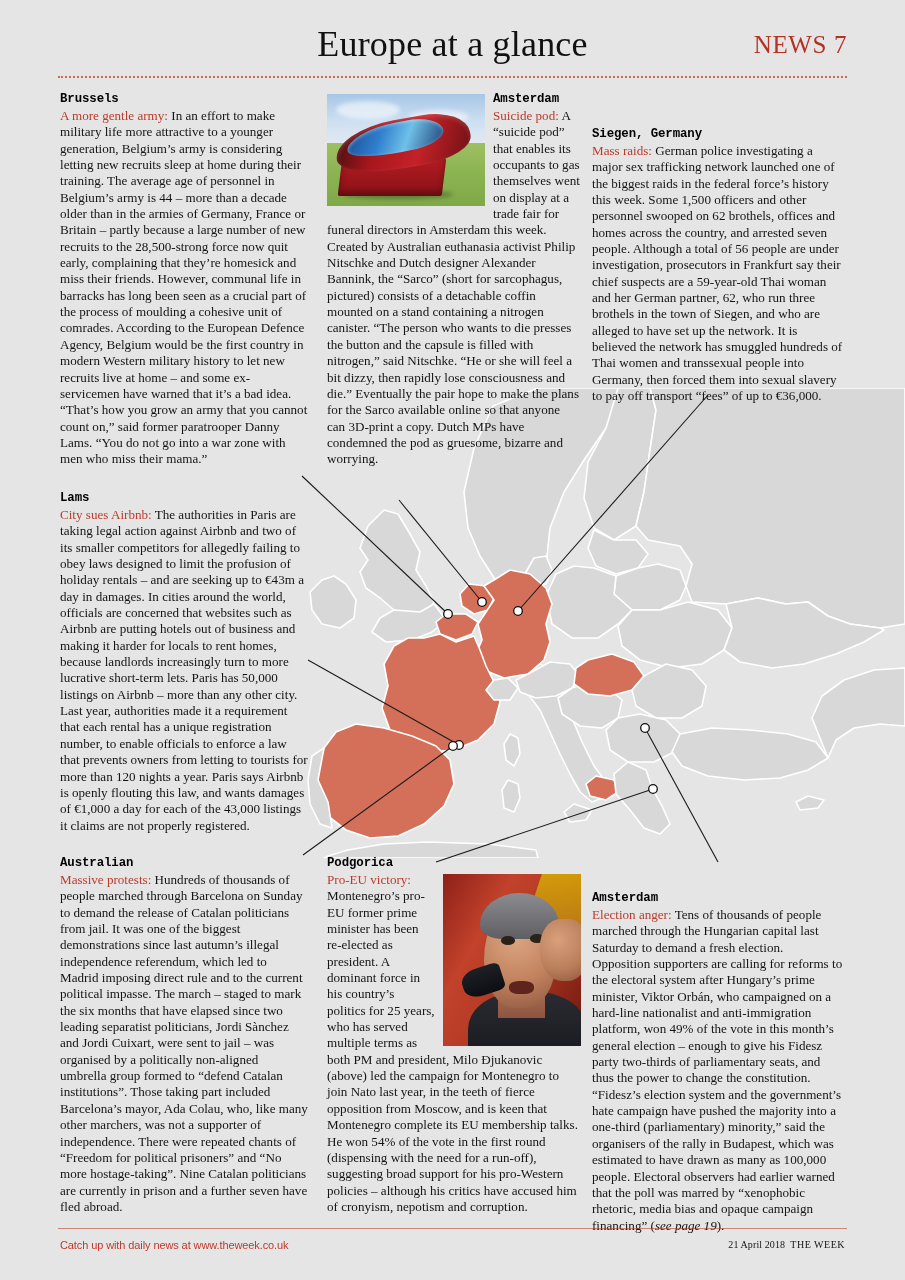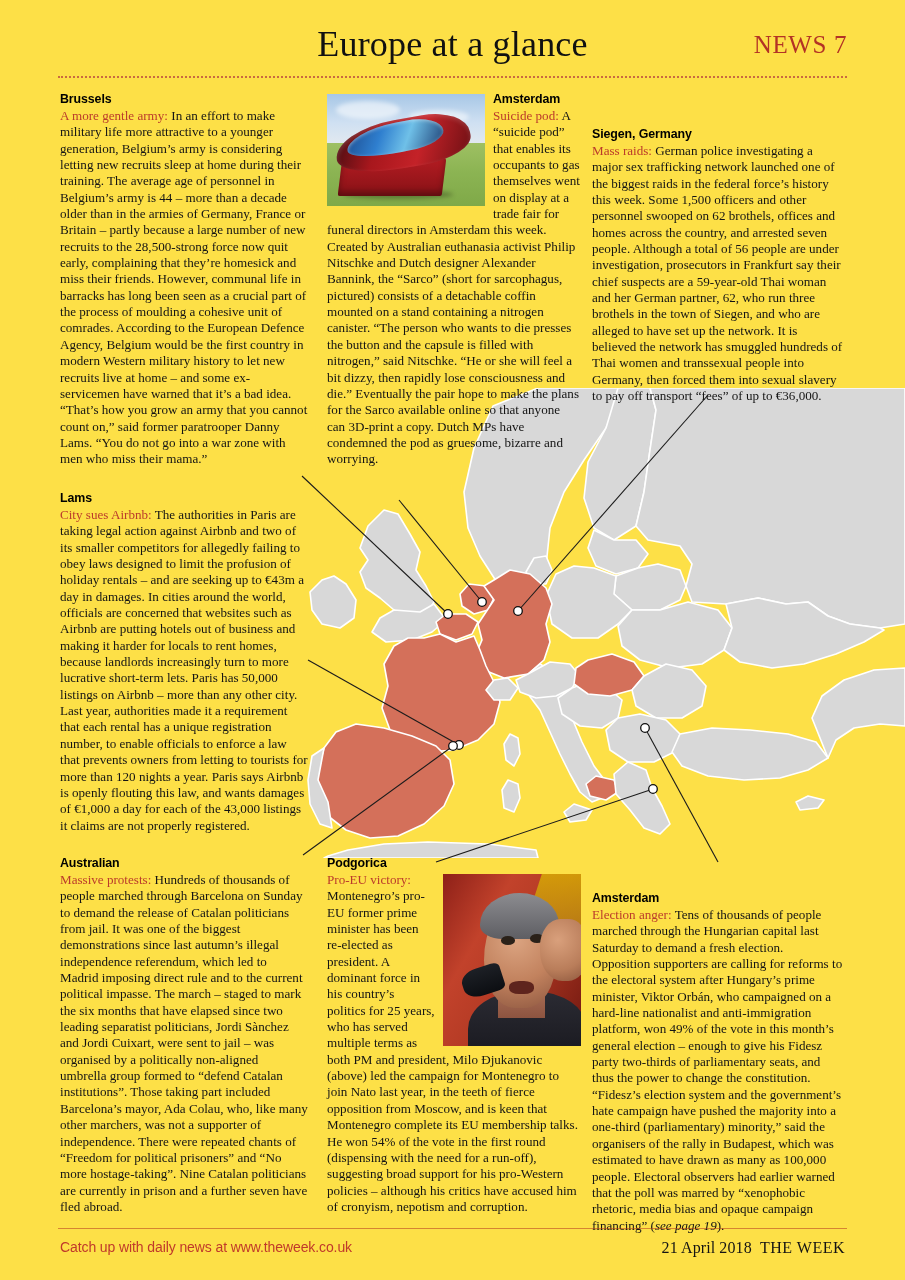--- a/index.html
+++ b/index.html
@@ -5,21 +5,21 @@
   * { box-sizing: border-box; margin: 0; padding: 0; }
   html, body {
     width: 905px; height: 1280px;
     background: #ffffff;
     font-family: "Liberation Serif", serif;
     overflow: hidden;
   }
   .page {
     position: relative;
     width: 905px; height: 1280px;
-    background: #fde047;
+    background: #e5e5e5;
   }
 
   
   .header {
     position: absolute;
     left: 58px; top: 22px;
     width: 789px; height: 52px;
   }
   .header-title {
     position: absolute;
@@ -58,21 +58,21 @@
     font-size: 13.1px;
     line-height: 16.35px;
     color: #141414;
     text-align: left;
   }
   .col1 { left: 60px; width: 248px; }
   .col2 { left: 327px; width: 254px; }
   .col3 { left: 592px; width: 252px; margin-top: 35px; }
 
   .kicker {
-    font-family: Liberation Sans, sans-serif;
+    font-family: Liberation Mono, monospace;
     font-weight: bold;
     font-size: 12.4px;
     line-height: 15px;
     color: #000;
     margin-bottom: 1px;
     letter-spacing: -0.1px;
   }
   .lead { color: #bb3b2b; }
   .body-text { display: inline; text-align: center; }
 
@@ -186,29 +186,29 @@
     position: absolute;
     left: 58px; top: 1228px;
     width: 789px; height: 1px;
     background: #b7391f;
     opacity: .55;
   }
   .footer-left {
     position: absolute;
     left: 60px; top: 1239px;
     font-family: "Liberation Sans", sans-serif;
-    font-size: 14px;
+    font-size: 11px;
     color: #c0392b;
     letter-spacing: -0.1px;
   }
   .footer-right {
     position: absolute;
     right: 60px; top: 1239px;
     font-family: "Liberation Serif", serif;
-    font-size: 16px;
+    font-size: 10px;
     color: #141414;
     letter-spacing: 0.1px;
     text-align: right;
   }
   .footer-right .fr-date { }
   .footer-right .fr-brand { letter-spacing:.5px; }
 
   em.italic { font-style: italic; }
 </style>
 </head>

